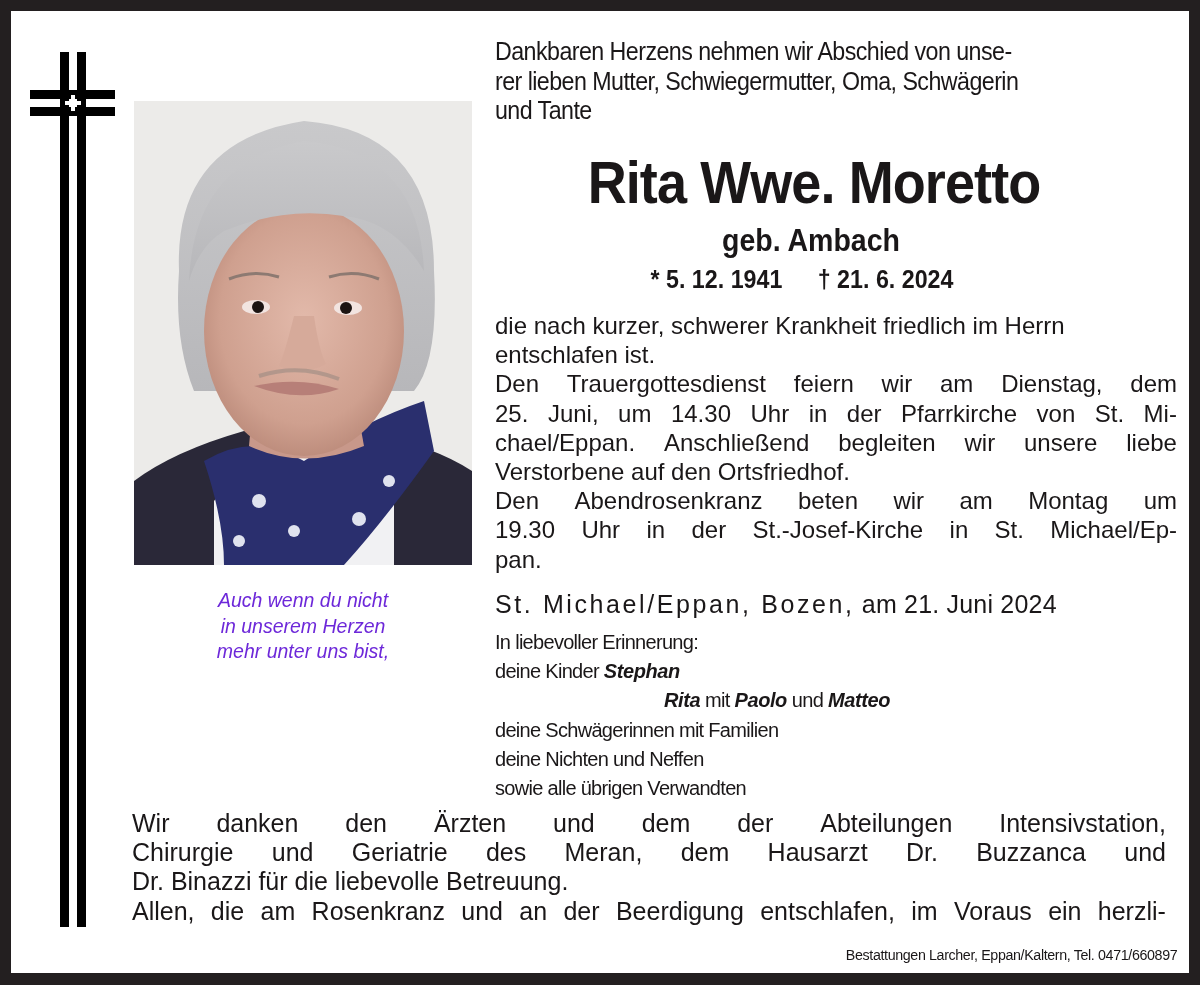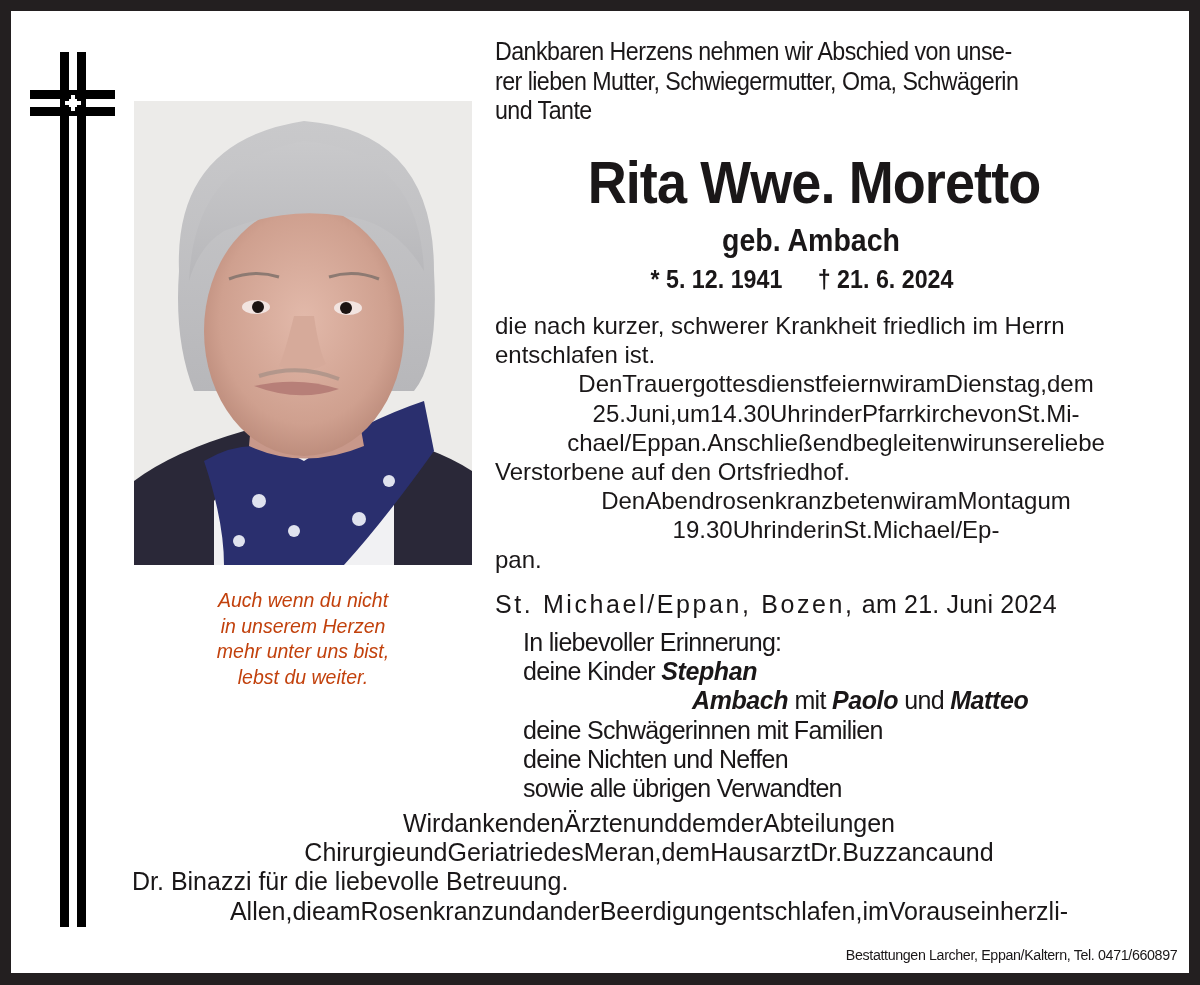--- a/index.html
+++ b/index.html
@@ -14,21 +14,21 @@
   
   .bar { position: absolute; background: #000; }
   .cross-gap { position: absolute; background: #fff; }
   
   .photo {
     position: absolute; left: 123px; top: 90px; width: 338px; height: 464px; overflow: hidden;
     background: linear-gradient(180deg, #eeedeb 0%, #e9e8e6 100%);
   }
   .quote {
     position: absolute; left: 123px; top: 577px; width: 338px; text-align: center;
-    font-style: italic; font-size: 19.5px; line-height: 25.5px; color: #c2410c;
+    font-style: italic; font-size: 19.5px; line-height: 25.5px; color: #6d28d9;
   }
   .intro {
     position: absolute; left: 484px; top: 26px; width: 680px;
     font-size: 25px; line-height: 29.5px; letter-spacing: -0.6px; transform: scaleX(0.93); transform-origin: left top;
   }
   .intro div { white-space: nowrap; }
   .name {
     position: absolute; left: 484px; top: 139px; width: 700px; text-align: center;
     font-weight: bold; font-size: 60px; line-height: 66px; letter-spacing: -1px; transform: translateX(-31px) scaleX(0.9); transform-origin: center top;
   }
@@ -40,29 +40,29 @@
     position: absolute; left: 484px; top: 253px; width: 680px; text-align: center;
     font-weight: bold; font-size: 25px; line-height: 30px; transform: translateX(-33px) scaleX(0.93); transform-origin: center top;
   }
   .dates span { display: inline-block; }
   .dates .gap { width: 38px; }
   .body-text {
     position: absolute; left: 484px; top: 300px; width: 682px;
     font-size: 24px; line-height: 29.2px;
   }
   .line { white-space: nowrap; transform-origin: left top; }
-  .just { display: flex; justify-content: center; white-space: nowrap; }
+  .just { display: flex; justify-content: space-between; white-space: nowrap; }
   .place {
     position: absolute; left: 484px; top: 578px; white-space: nowrap;
     font-size: 25px; line-height: 30px; letter-spacing: 0.2px;
   }
   .place .spaced { letter-spacing: 2.6px; }
   .memory {
-    position: absolute; left: 512px; top: 617px; width: 600px;
-    font-size: 25px; line-height: 29.2px; letter-spacing: -0.7px;
+    position: absolute; left: 484px; top: 617px; width: 600px;
+    font-size: 20px; line-height: 29.2px; letter-spacing: -0.7px;
   }
   .memory b { font-weight: bold; letter-spacing: -0.4px; font-style: italic; }
   .memory .indent { padding-left: 169px; }
   .thanks {
     position: absolute; left: 121px; top: 798px; width: 1034px;
     font-size: 25px; line-height: 29.2px;
   }
   .footer {
     position: absolute; right: 12px; top: 934px; font-size: 15.5px; line-height: 20px;
     letter-spacing: -0.4px; transform: scaleX(0.92); transform-origin: right top; white-space: nowrap;
@@ -129,21 +129,20 @@
 
       <path d="M120 285 Q165 275 205 288 Q165 302 120 285 Z" fill="#b77f78"></path>
       <path d="M125 275 Q165 262 205 278" stroke="#9b8a82" stroke-width="4" fill="none" opacity="0.6"></path>
     </svg>
   </div>
 
   <div class="quote">
     <div>Auch wenn du nicht</div>
     <div>in unserem Herzen</div>
     <div>mehr unter uns bist,</div>
-    <div>lebst du weiter.</div>
   </div>
 
   <div class="intro">
     <div>Dankbaren Herzens nehmen wir Abschied von unse-</div>
     <div>rer lieben Mutter, Schwiegermutter, Oma, Schwägerin</div>
     <div>und Tante</div>
   </div>
 
   <div class="name">Rita Wwe. Moretto</div>
   <div class="born">geb. Ambach</div>
@@ -192,60 +191,62 @@
         <span>wir</span>
         <span>am</span>
         <span>Montag</span>
         <span>um</span>
       </div>
       <div class="just">
         <span>19.30</span>
         <span>Uhr</span>
         <span>in</span>
         <span>der</span>
+        <span>St.-Josef-Kirche</span>
         <span>in</span>
         <span>St.</span>
         <span>Michael/Ep-</span>
       </div>
       <div class="line">pan.</div>
     </div>
 
   <div class="place">
     <span class="spaced">St. Michael/Eppan, Bozen,</span>
     <span>am 21. Juni 2024</span>
   </div>
 
   <div class="memory">
     <div>In liebevoller Erinnerung:</div>
     <div>
       <span>deine Kinder</span>
       <b>Stephan</b>
     </div>
     <div class="indent">
-      <b>Ambach</b>
+      <b>Rita</b>
       <span>mit</span>
       <b>Paolo</b>
       <span>und</span>
       <b>Matteo</b>
     </div>
     <div>deine Schwägerinnen mit Familien</div>
     <div>deine Nichten und Neffen</div>
     <div>sowie alle übrigen Verwandten</div>
   </div>
 
   <div class="thanks" id="thanks-text">
       <div class="just">
         <span>Wir</span>
         <span>danken</span>
         <span>den</span>
         <span>Ärzten</span>
         <span>und</span>
         <span>dem</span>
         <span>der</span>
         <span>Abteilungen</span>
+        <span>Intensivstation,</span>
       </div>
       <div class="just">
         <span>Chirurgie</span>
         <span>und</span>
         <span>Geriatrie</span>
         <span>des</span>
         <span>Meran,</span>
         <span>dem</span>
         <span>Hausarzt</span>
         <span>Dr.</span>

